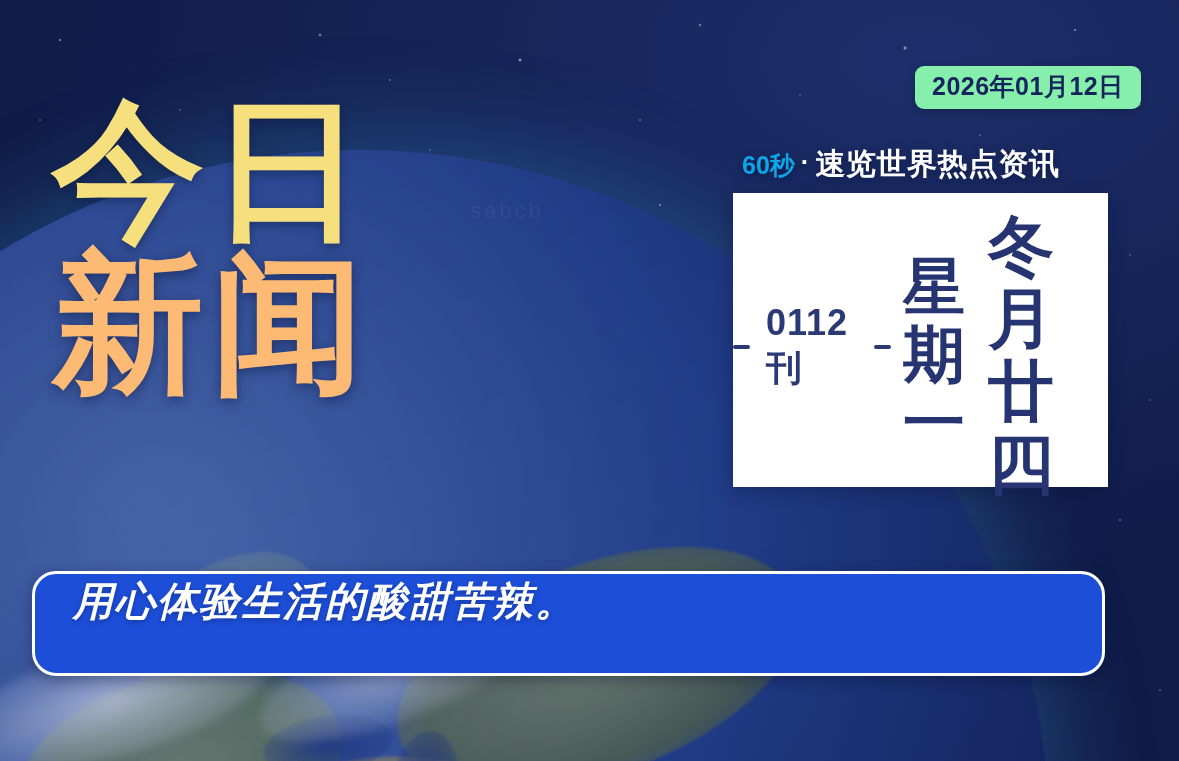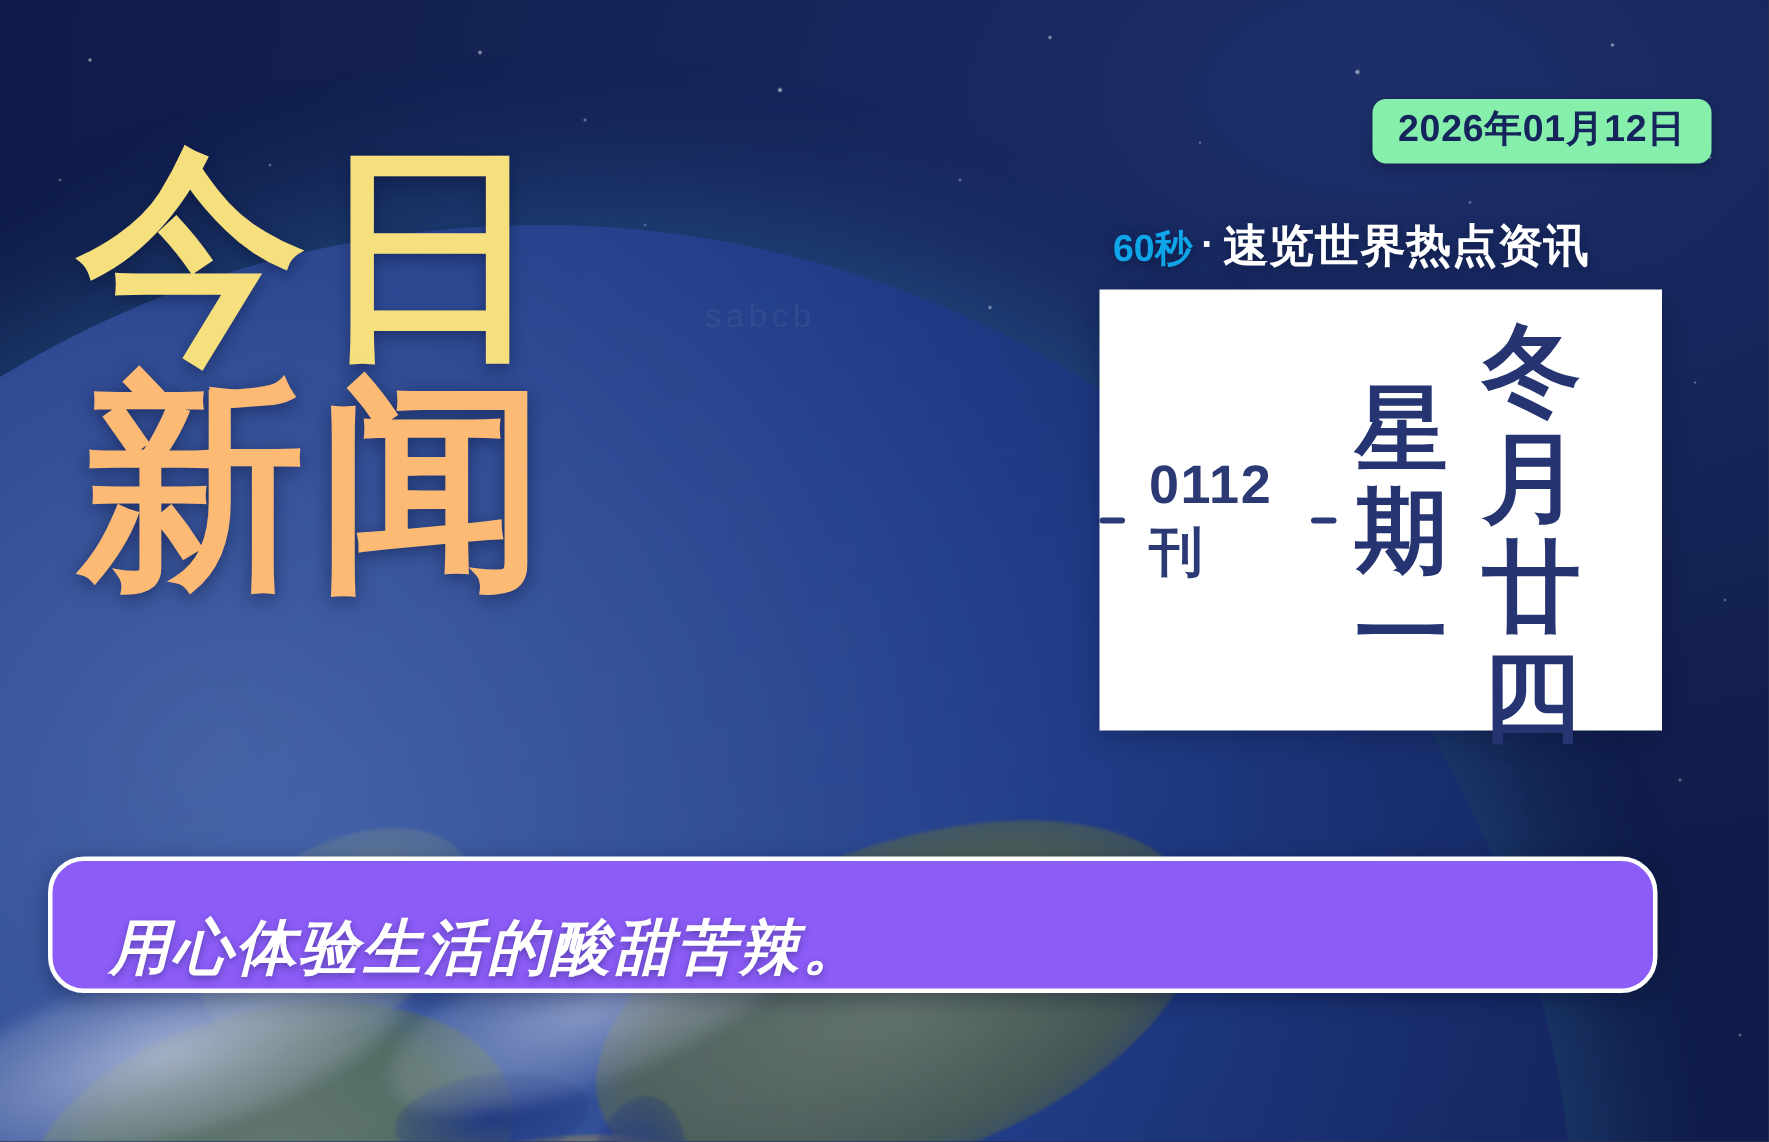--- a/index.html
+++ b/index.html
@@ -324,27 +324,27 @@
     color: #263572;
     line-height: 1.1;
   }
 
   
   .quote-bar {
     position: absolute;
     left: 32px;
     top: 571px;
     width: 1073px;
-    height: 91px;
+    height: 105px;
     box-sizing: border-box;
-    background: #8b5cf6;
+    background: #1d4ed8;
     border: 3px solid #ffffff;
     border-radius: 24px;
     display: flex;
-    align-items: flex-end;
+    align-items: flex-start;
     padding-left: 38px;
     z-index: 8;
     box-shadow: 0 4px 14px rgba(5,12,40,.35);
   }
   .quote-text {
     color: #ffffff;
     font-size: 40px;
     font-weight: 700;
     font-style: italic;
     letter-spacing: 2px;

